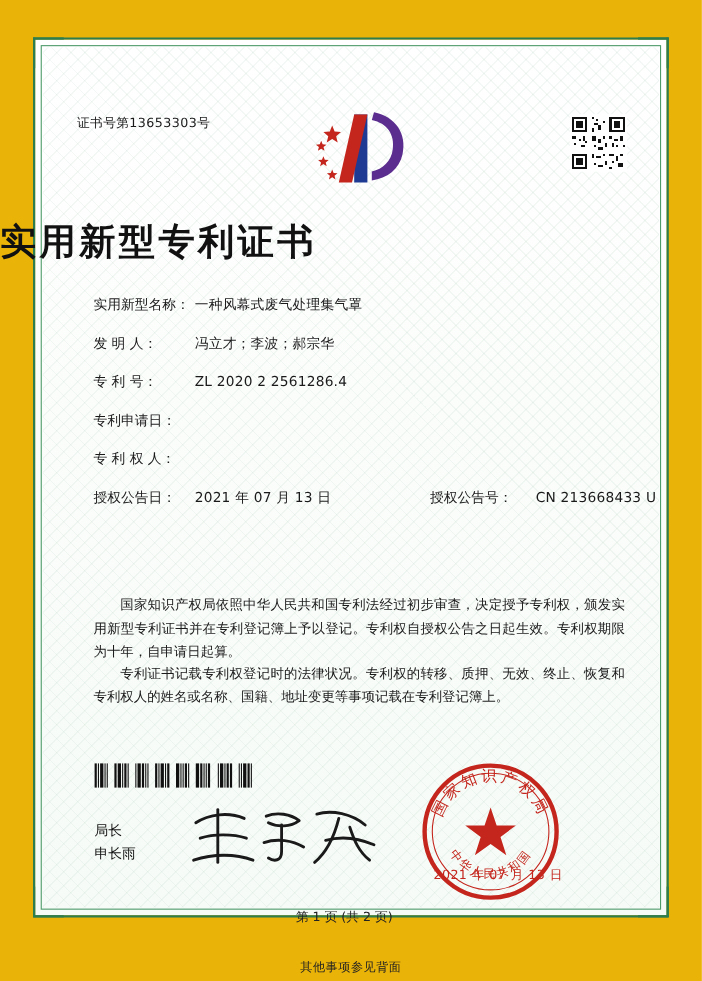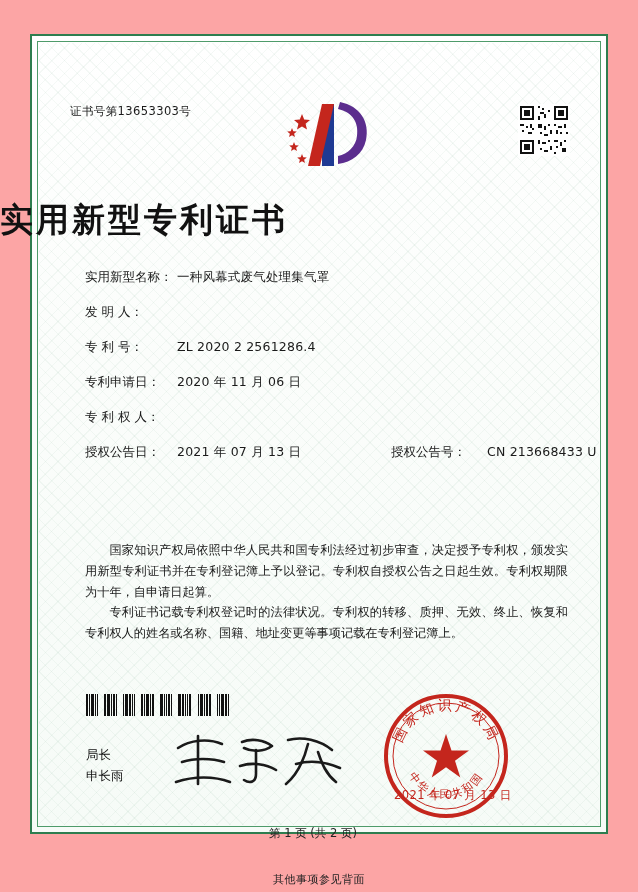--- a/index.html
+++ b/index.html
@@ -5,21 +5,21 @@
   html,body{margin:0;padding:0;}
   body{
     width:638px;height:892px;
     background:#ffffff;
     font-family:"DejaVu Sans","Liberation Sans",sans-serif;
     overflow:hidden;
   }
   .page{
     position:relative;
     width:638px;height:892px;
-    background:#fca5a5;
+    background:#eab308;
   }
   
   .border-outer{
     position:absolute;
     left:30px;top:34px;right:30px;bottom:58px;
     border:2px solid #2e7d4f;
     border-radius:2px;
     background:
       linear-gradient(180deg,#ffffff 0%,#fbfdfb 40%,#f6fbf7 100%);
   }
@@ -211,28 +211,28 @@
 
   <div class="title">实用新型专利证书</div>
 
   <div class="fields">
     <div class="row">
       <div class="lbl">实用新型名称：</div>
       <div class="val">一种风幕式废气处理集气罩</div>
     </div>
     <div class="row">
       <div class="lbl">发 明 人：</div>
+      <div class="val">冯立才；李波；郝宗华</div>
     </div>
     <div class="row">
       <div class="lbl">专 利 号：</div>
       <div class="val">ZL 2020 2 2561286.4</div>
     </div>
     <div class="row">
       <div class="lbl">专利申请日：</div>
-      <div class="val">2020 年 11 月 06 日</div>
     </div>
     <div class="row">
       <div class="lbl">专 利 权 人：</div>
     </div>
     <div class="row two">
       <div class="lbl">授权公告日：</div>
       <div class="val" style="width:150px">2021 年 07 月 13 日</div>
       <div class="lbl2">授权公告号：</div>
       <div class="val">CN 213668433 U</div>
     </div>

